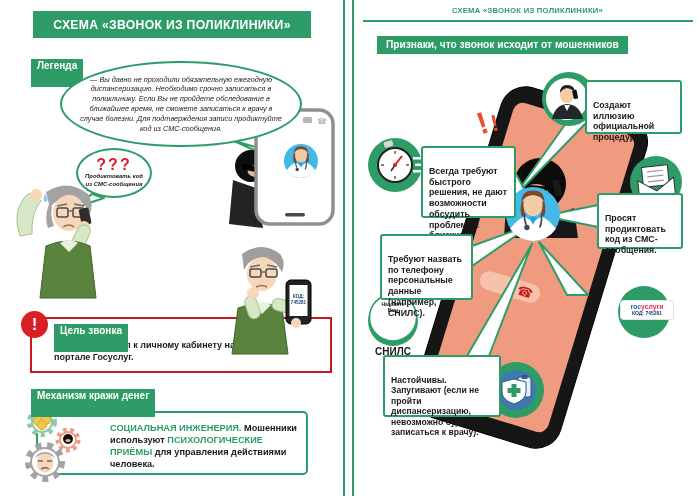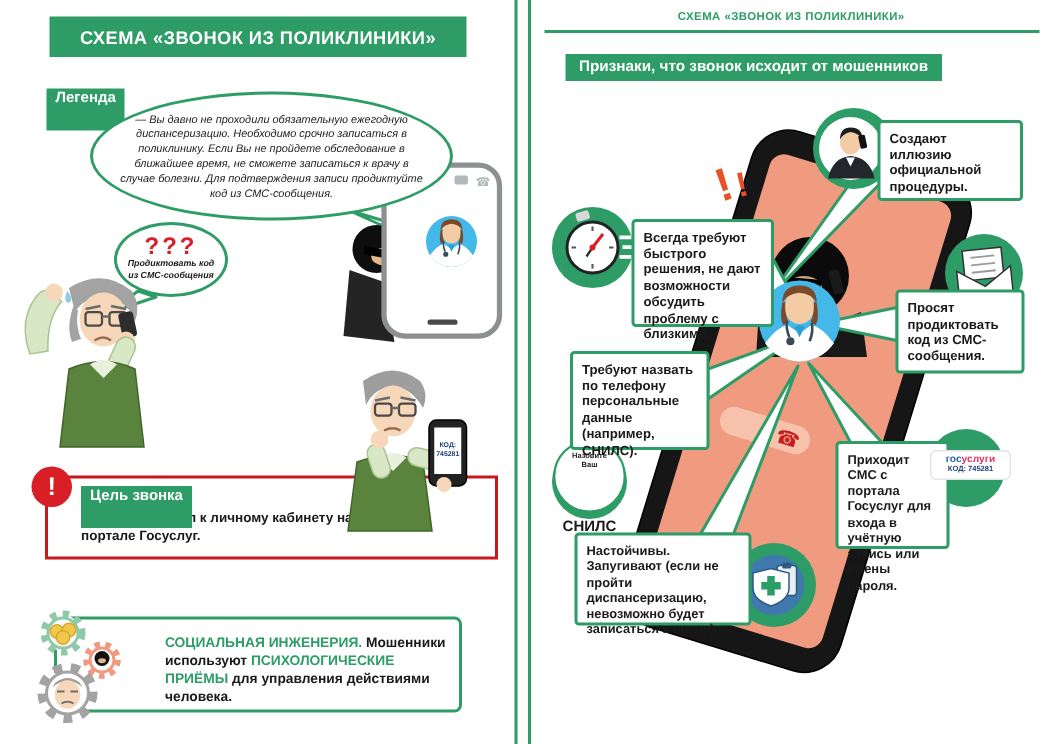--- a/index.html
+++ b/index.html
@@ -36,21 +36,21 @@
             border-radius:5px;background:#fff;z-index:1;}
   #mech-text{position:absolute;left:72px;top:9px;width:192px;font-weight:bold;font-size:9.2px;line-height:1.32;}
   .gr{color:#2e9c67;}
   
   #r-header{position:absolute;left:0;top:6px;width:345px;text-align:center;color:#2e9c67;
             font-weight:bold;font-size:7.6px;letter-spacing:.3px;z-index:1;}
   #r-rule{position:absolute;left:8px;top:20px;width:330px;height:1.5px;background:#2e9c67;z-index:1;}
   #r-banner{position:absolute;left:22px;top:36px;background:#2e9c67;color:#fff;font-weight:bold;
             font-size:10.2px;padding:3px 9px 4px;z-index:1;}
   .callout{position:absolute;background:#fff;border:2px solid #2e9c67;border-radius:3px;
-           padding:5px 6px;font-weight:bold;font-size:8.8px;line-height:1.22;z-index:3;box-sizing:border-box;}
+           padding:18px 6px;font-weight:bold;font-size:8.8px;line-height:1.22;z-index:3;box-sizing:border-box;}
   #excl{position:absolute;left:122px;top:106px;z-index:3;color:#e8502b;font-weight:800;
         transform:rotate(-18deg);display:flex;align-items:flex-end;gap:3px;}
   #excl .e1{font-size:31px;line-height:1;}
   #excl .e2{font-size:23px;line-height:1;transform:rotate(6deg);}
   #gos-badge{position:absolute;left:266px;top:301px;width:48px;background:#fff;border-radius:3px;
              padding:2px 2px 3px;text-align:center;z-index:4;box-shadow:0 0 0 1px #e3e3e3;}
   #gos-badge .logo{font-weight:bold;font-size:6.8px;line-height:1.1;}
   .gos-blue{color:#2864ae;} .gos-red{color:#e7325c;}
   #gos-badge .code{font-weight:bold;font-size:5px;color:#1b3f7a;line-height:1.2;}
   #snils-text{position:absolute;left:14px;top:301px;width:48px;text-align:center;z-index:4;}
@@ -68,20 +68,21 @@
     <div class="tag" style="left:31px;top:59px;">Легенда</div>
 
     <div id="goal-box">
       <div class="tag inbox" id="goal-label">Цель звонка</div>
       <div id="goal-text">Получить доступ к личному кабинету на портале Госуслуг.</div>
     </div>
     <div id="alert-circle">
         <span>!</span>
       </div>
 
+    <div class="tag" style="left:31px;top:389px;">Механизм кражи денег</div>
     <div id="mech-box">
       <div id="mech-text"><span class="gr">СОЦИАЛЬНАЯ ИНЖЕНЕРИЯ.</span><span> Мошенники используют </span><span class="gr">ПСИХОЛОГИЧЕСКИЕ ПРИЁМЫ</span><span> для управления действиями человека.</span></div>
     </div>
 
     <svg class="scene" width="344" height="496" viewBox="0 0 344 496">
 
       <polygon points="232,140 298,160 254,150" fill="#fff" stroke="#2e9c67" stroke-width="2" stroke-linejoin="round"></polygon>
 
       <g>
         <path d="M233,180 L256,188 L263,228 L229,224 Z" fill="#242424"></path>
@@ -278,21 +279,20 @@
 
     <div id="excl">
         <span class="e1">!</span>
         <span class="e2">!</span>
       </div>
 
     <div class="callout" style="left:230px;top:80px;width:97px;height:54px;">Создают иллюзию официальной процедуры.</div>
     <div class="callout" style="left:66px;top:146px;width:95px;height:72px;">Всегда требуют быстрого решения, не дают возможности обсудить проблему с близкими.</div>
     <div class="callout" style="left:242px;top:193px;width:86px;height:56px;">Просят продиктовать код из СМС-сообщения.</div>
     <div class="callout" style="left:25px;top:234px;width:93px;height:66px;">Требуют назвать по телефону персональные данные (например, СНИЛС).</div>
-    <div class="callout" style="left:202px;top:294px;width:76px;height:72px;font-size:8.6px;">Приходит СМС с портала Госуслуг для входа в учётную запись или смены пароля.</div>
     <div class="callout" style="left:28px;top:355px;width:118px;height:62px;font-size:8.6px;">Настойчивы. Запугивают (если не пройти диспансеризацию, невозможно будет записаться к врачу).</div>
 
     <div id="gos-badge">
       <div class="logo"><span class="gos-blue">гос</span><span class="gos-red">услуги</span></div>
       <div class="code">КОД: 745281</div>
     </div>
 
     <div id="snils-text">
       <div class="s1">Назовите</div>
       <div class="s2">Ваш</div>

